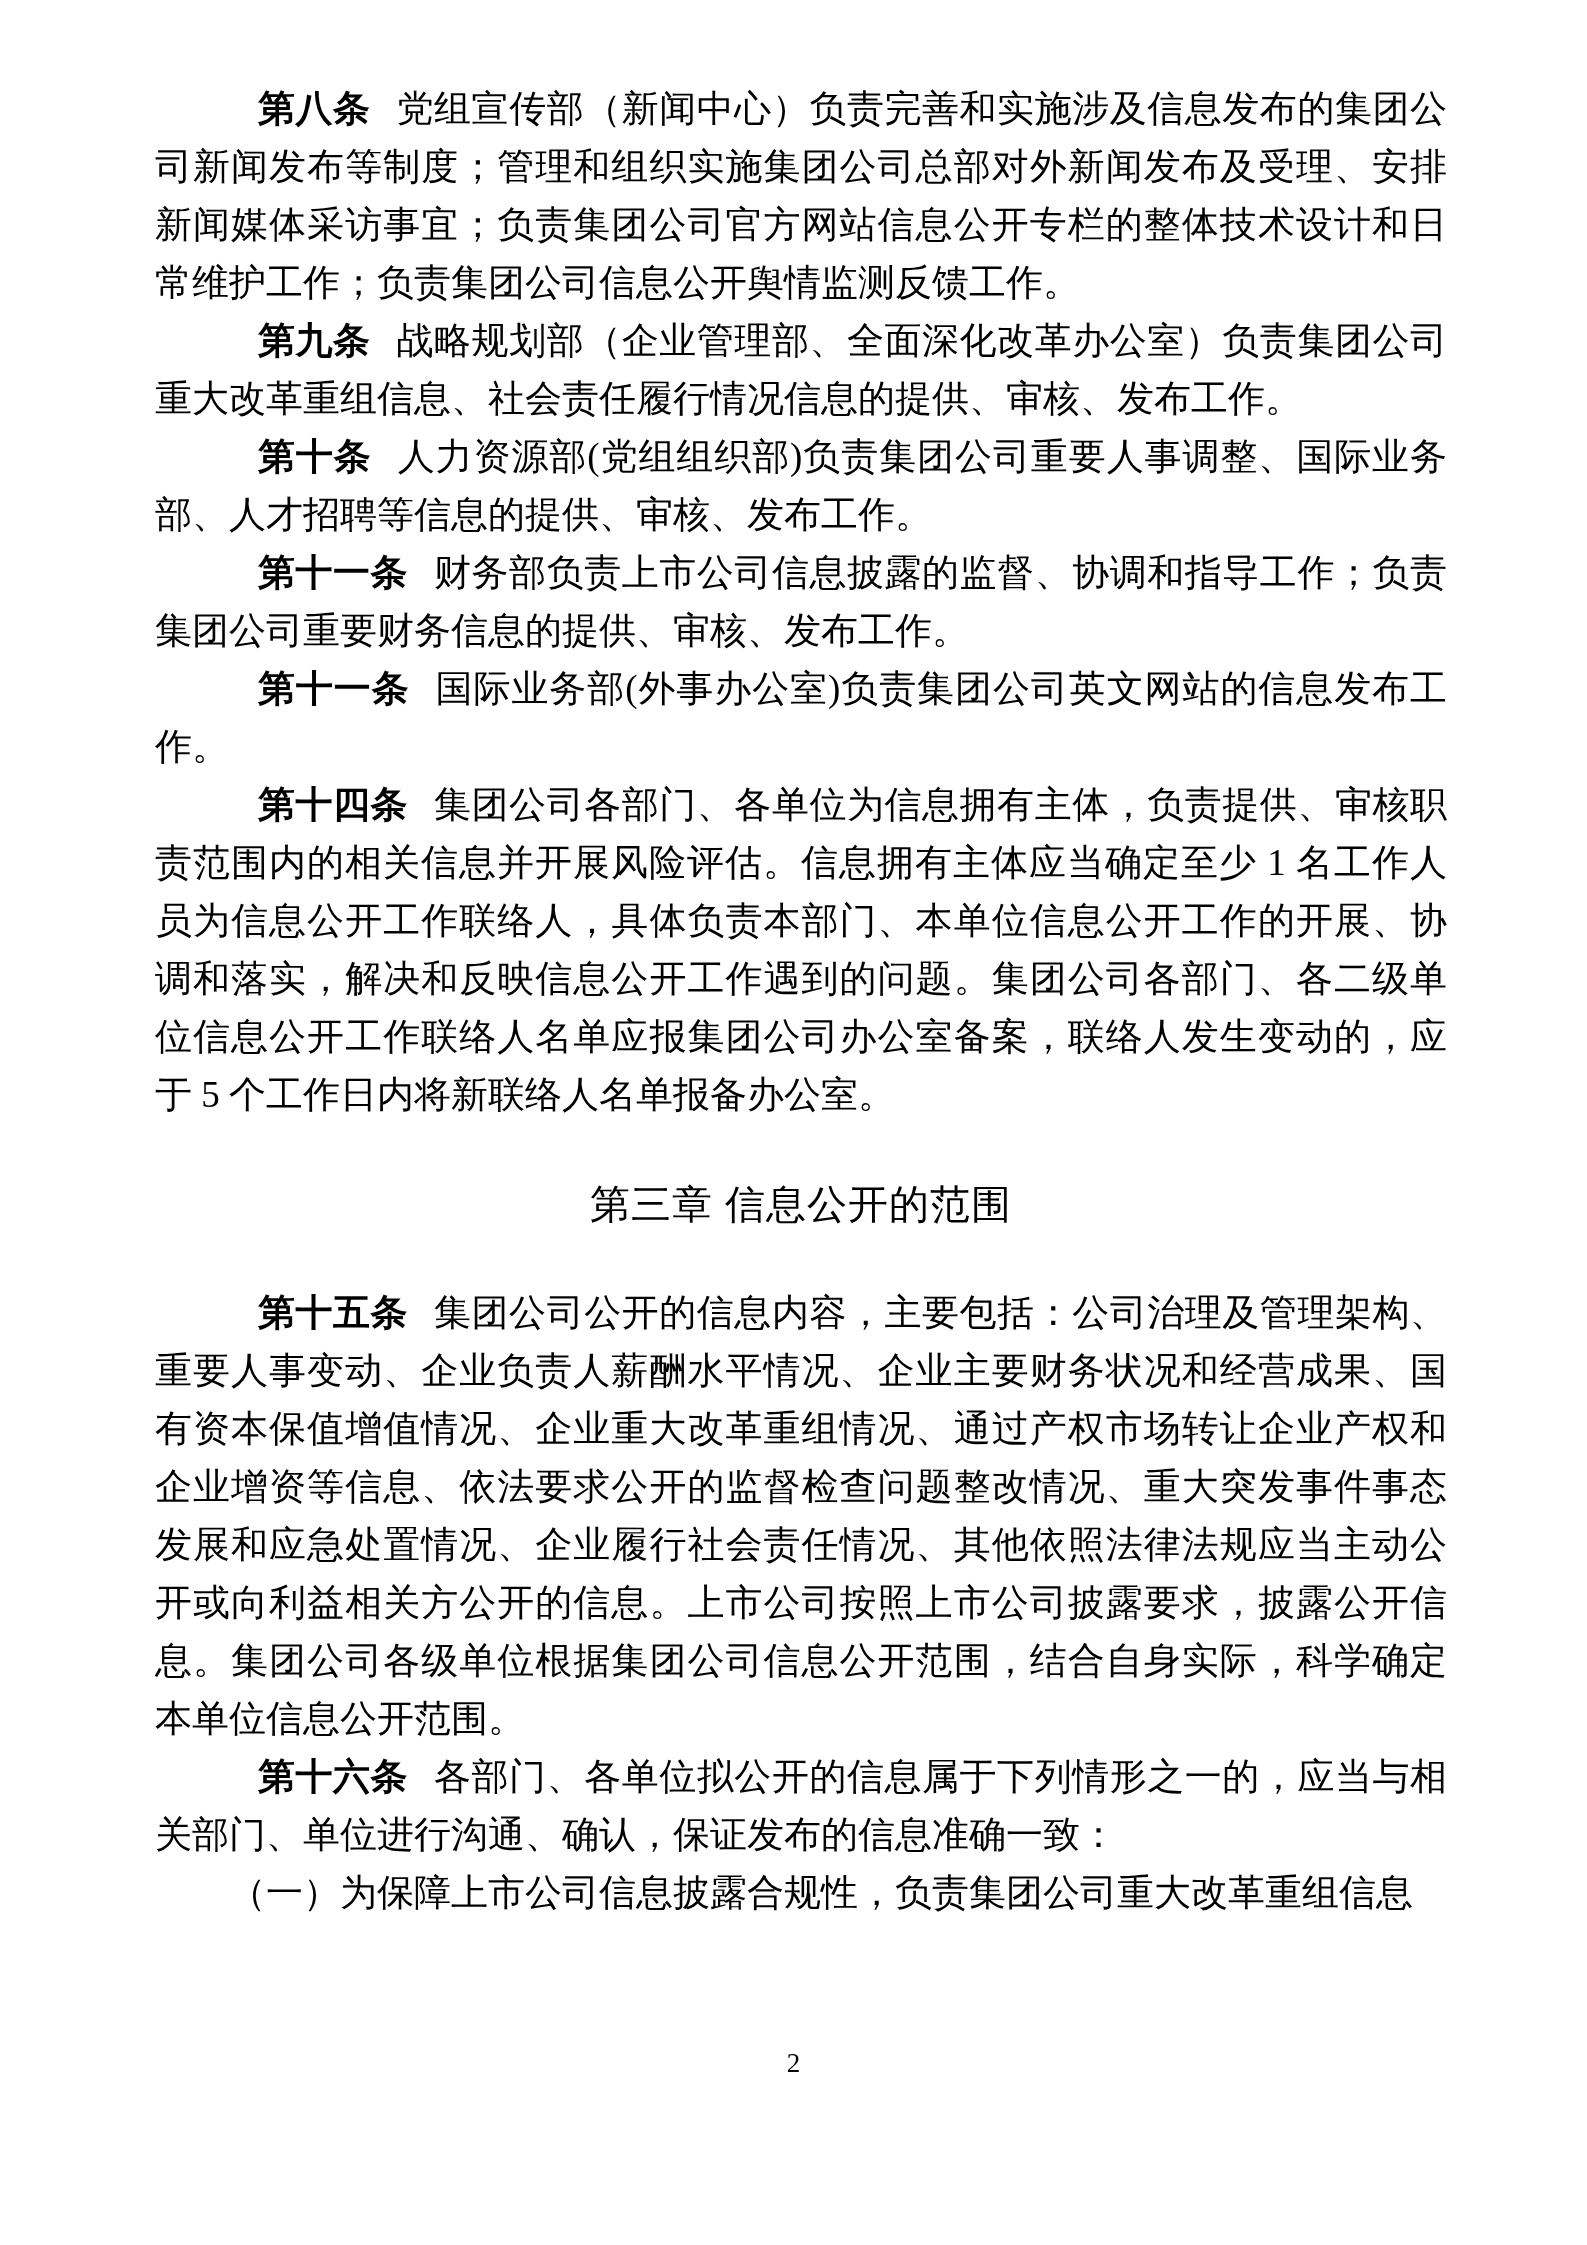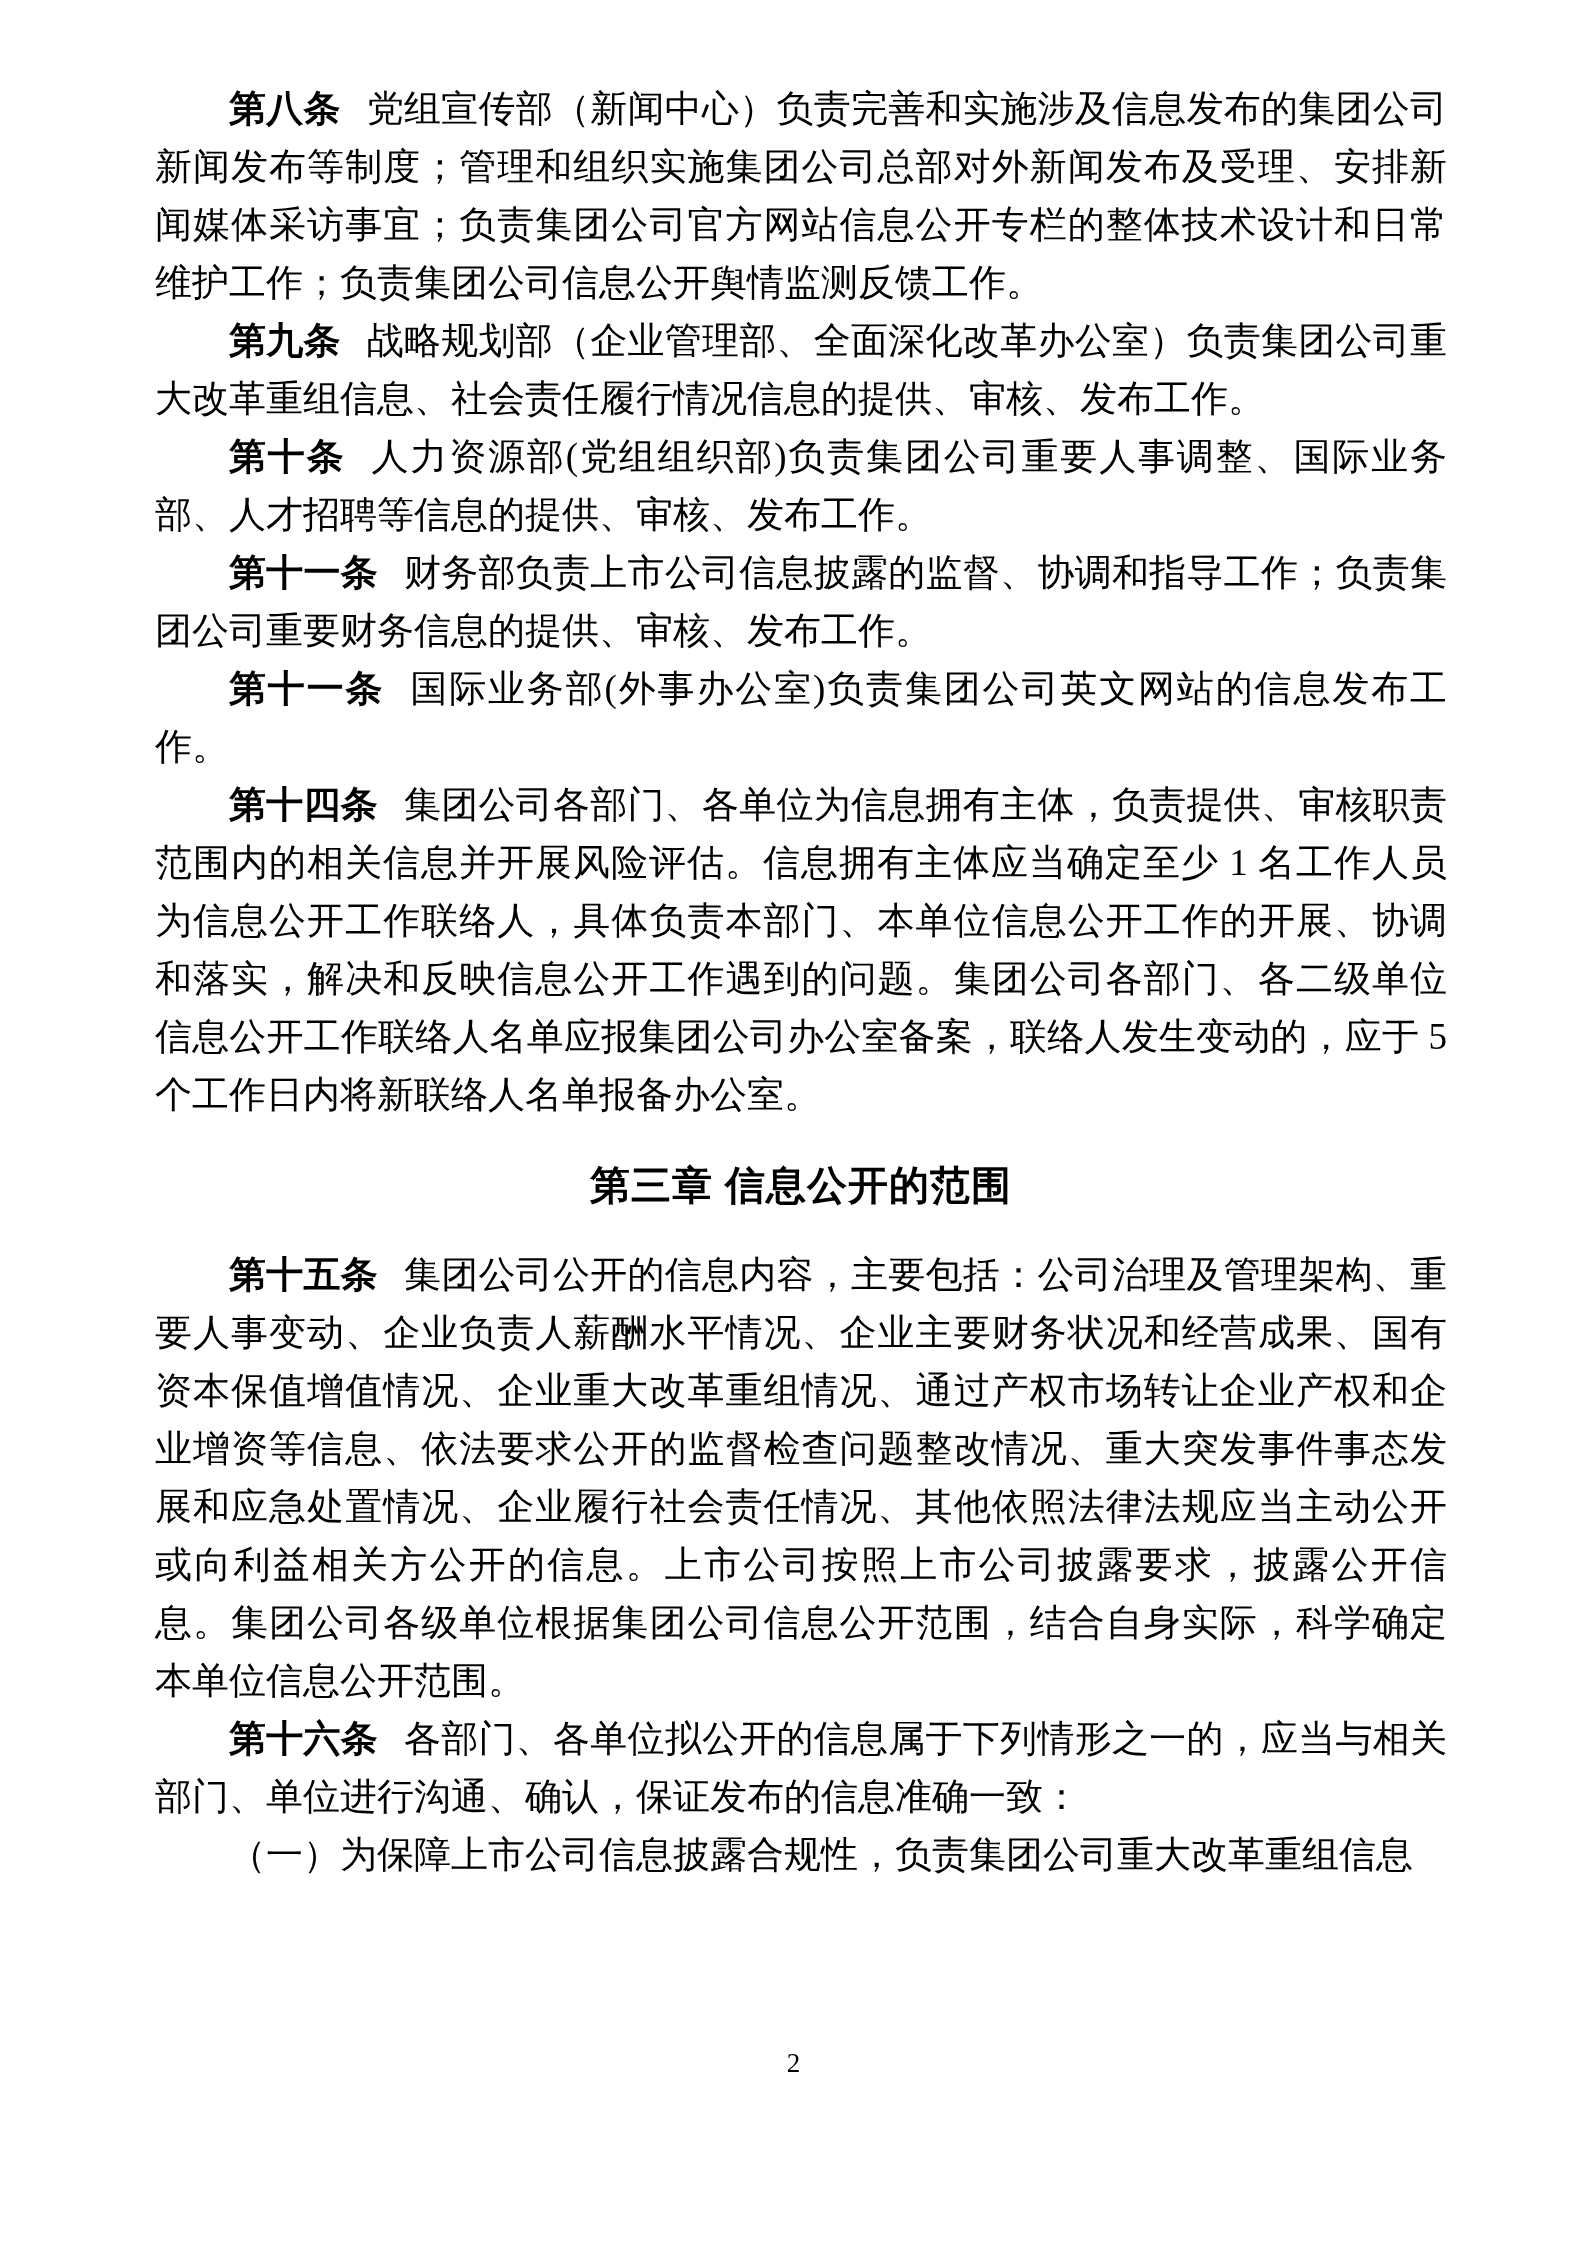--- a/index.html
+++ b/index.html
@@ -28,28 +28,29 @@
   }
   .para {
     margin: 0;
     padding: 0;
     text-indent: 2em;
   }
   .article-label {
     font-weight: 700;
     font-family: "Liberation Sans", "DejaVu Sans", sans-serif;
     margin-right: 0.7em;
+    margin-left: 29px;
   }
   .chapter {
-    margin: 32px 0;
+    margin: 51px 0;
     padding: 0;
     text-indent: 0;
     text-align: center;
     font-size: 40px;
-    font-weight: 700;
+    font-weight: 400;
     font-family: "Liberation Sans", "DejaVu Sans", sans-serif;
     letter-spacing: 1px;
     line-height: 58px;
   }
   .page-number {
     position: absolute;
     top: 2048px;
     left: 0;
     width: 100%;
     text-align: center;

